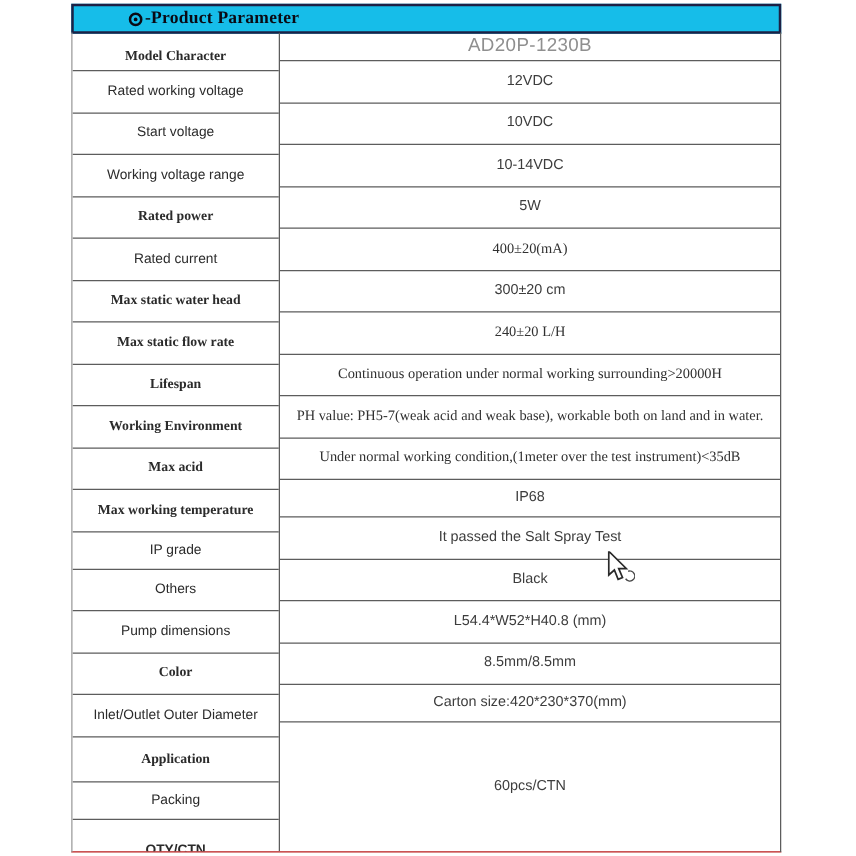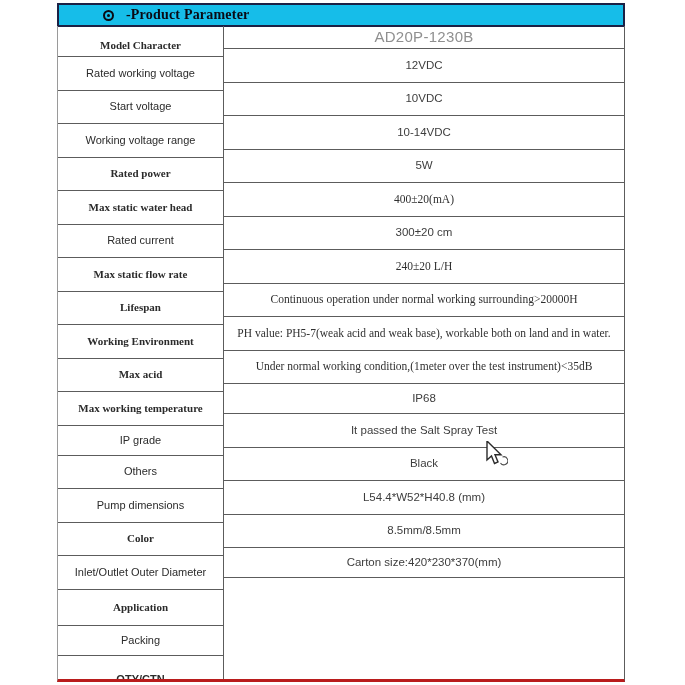--- a/index.html
+++ b/index.html
@@ -17,36 +17,36 @@
   .header{
     position:absolute;left:57px;top:3px;width:568px;height:24px;
     box-sizing:border-box;
     border:2px solid #1c2145;
     display:flex;align-items:center;
     padding-left:44px;
   }
   .header-title{
     font-family:"Liberation Serif", serif;
     font-weight:bold;font-size:14px;color:#0a0a14;
-    display:flex;align-items:center;gap:11px;
+    display:flex;align-items:center;gap:1px;
     letter-spacing:.2px;
   }
   .bullseye{
     width:11px;height:11px;border:2px solid #0a0a14;border-radius:50%;
     display:inline-flex;align-items:center;justify-content:center;
     box-sizing:border-box;margin-right:1px;
   }
   .bullseye i{width:3px;height:3px;background:#0a0a14;border-radius:50%;}
   
   .tables{
     position:absolute;left:57px;top:26px;width:568px;height:656px;
     box-sizing:border-box;display:flex;overflow:hidden;
     border-left:1px solid #9a9a9a;
     border-right:1px solid var(--line);
-    border-bottom:3px solid #b91c1c;
+    border-bottom:1px solid #b91c1c;
   }
   .col{display:flex;flex-direction:column;box-sizing:border-box;}
   .col-labels{width:165px;transform:translateY(8px);}
   .col-values{flex:1;border-left:1px solid var(--line);}
   .cell{
     box-sizing:border-box;flex:0 0 auto;
     border-bottom:1px solid var(--line);
     display:flex;align-items:center;justify-content:center;
     text-align:center;
     height:33.5px;
@@ -94,24 +94,24 @@
     <div class="cell">
         <span class="label">Start voltage</span>
       </div>
     <div class="cell">
         <span class="label">Working voltage range</span>
       </div>
     <div class="cell">
         <span class="label serif">Rated power</span>
       </div>
     <div class="cell">
+        <span class="label">Rated current</span>
+      </div>
+    <div class="cell">
         <span class="label serif">Max static water head</span>
-      </div>
-    <div class="cell">
-        <span class="label">Rated current</span>
       </div>
     <div class="cell">
         <span class="label serif">Max static flow rate</span>
       </div>
     <div class="cell">
         <span class="label serif">Lifespan</span>
       </div>
     <div class="cell">
         <span class="label serif">Working Environment</span>
       </div>
@@ -191,20 +191,23 @@
         <span class="value">Black</span>
       </div>
     <div class="cell">
         <span class="value">L54.4*W52*H40.8 (mm)</span>
       </div>
     <div class="cell">
         <span class="value">8.5mm/8.5mm</span>
       </div>
     <div class="cell h-short">
         <span class="value">Carton size:420*230*370(mm)</span>
+      </div>
+    <div class="cell h-last">
+        <span class="value">60pcs/CTN</span>
       </div>
   </div>
 
 </div>
 
 <svg class="cursor" viewBox="0 0 22 28">
   <polygon points="1,0 1,19 5.5,15 8.5,22.5 12,21 9,13.8 15,13.8" fill="#ffffff" stroke="#2a2a2a" stroke-width="1.4"></polygon>
   <path d="M16.5,16 a4,4 0 1 1 -2,6" fill="none" stroke="#4a4a4a" stroke-width="1.1"></path>
 </svg>
 

